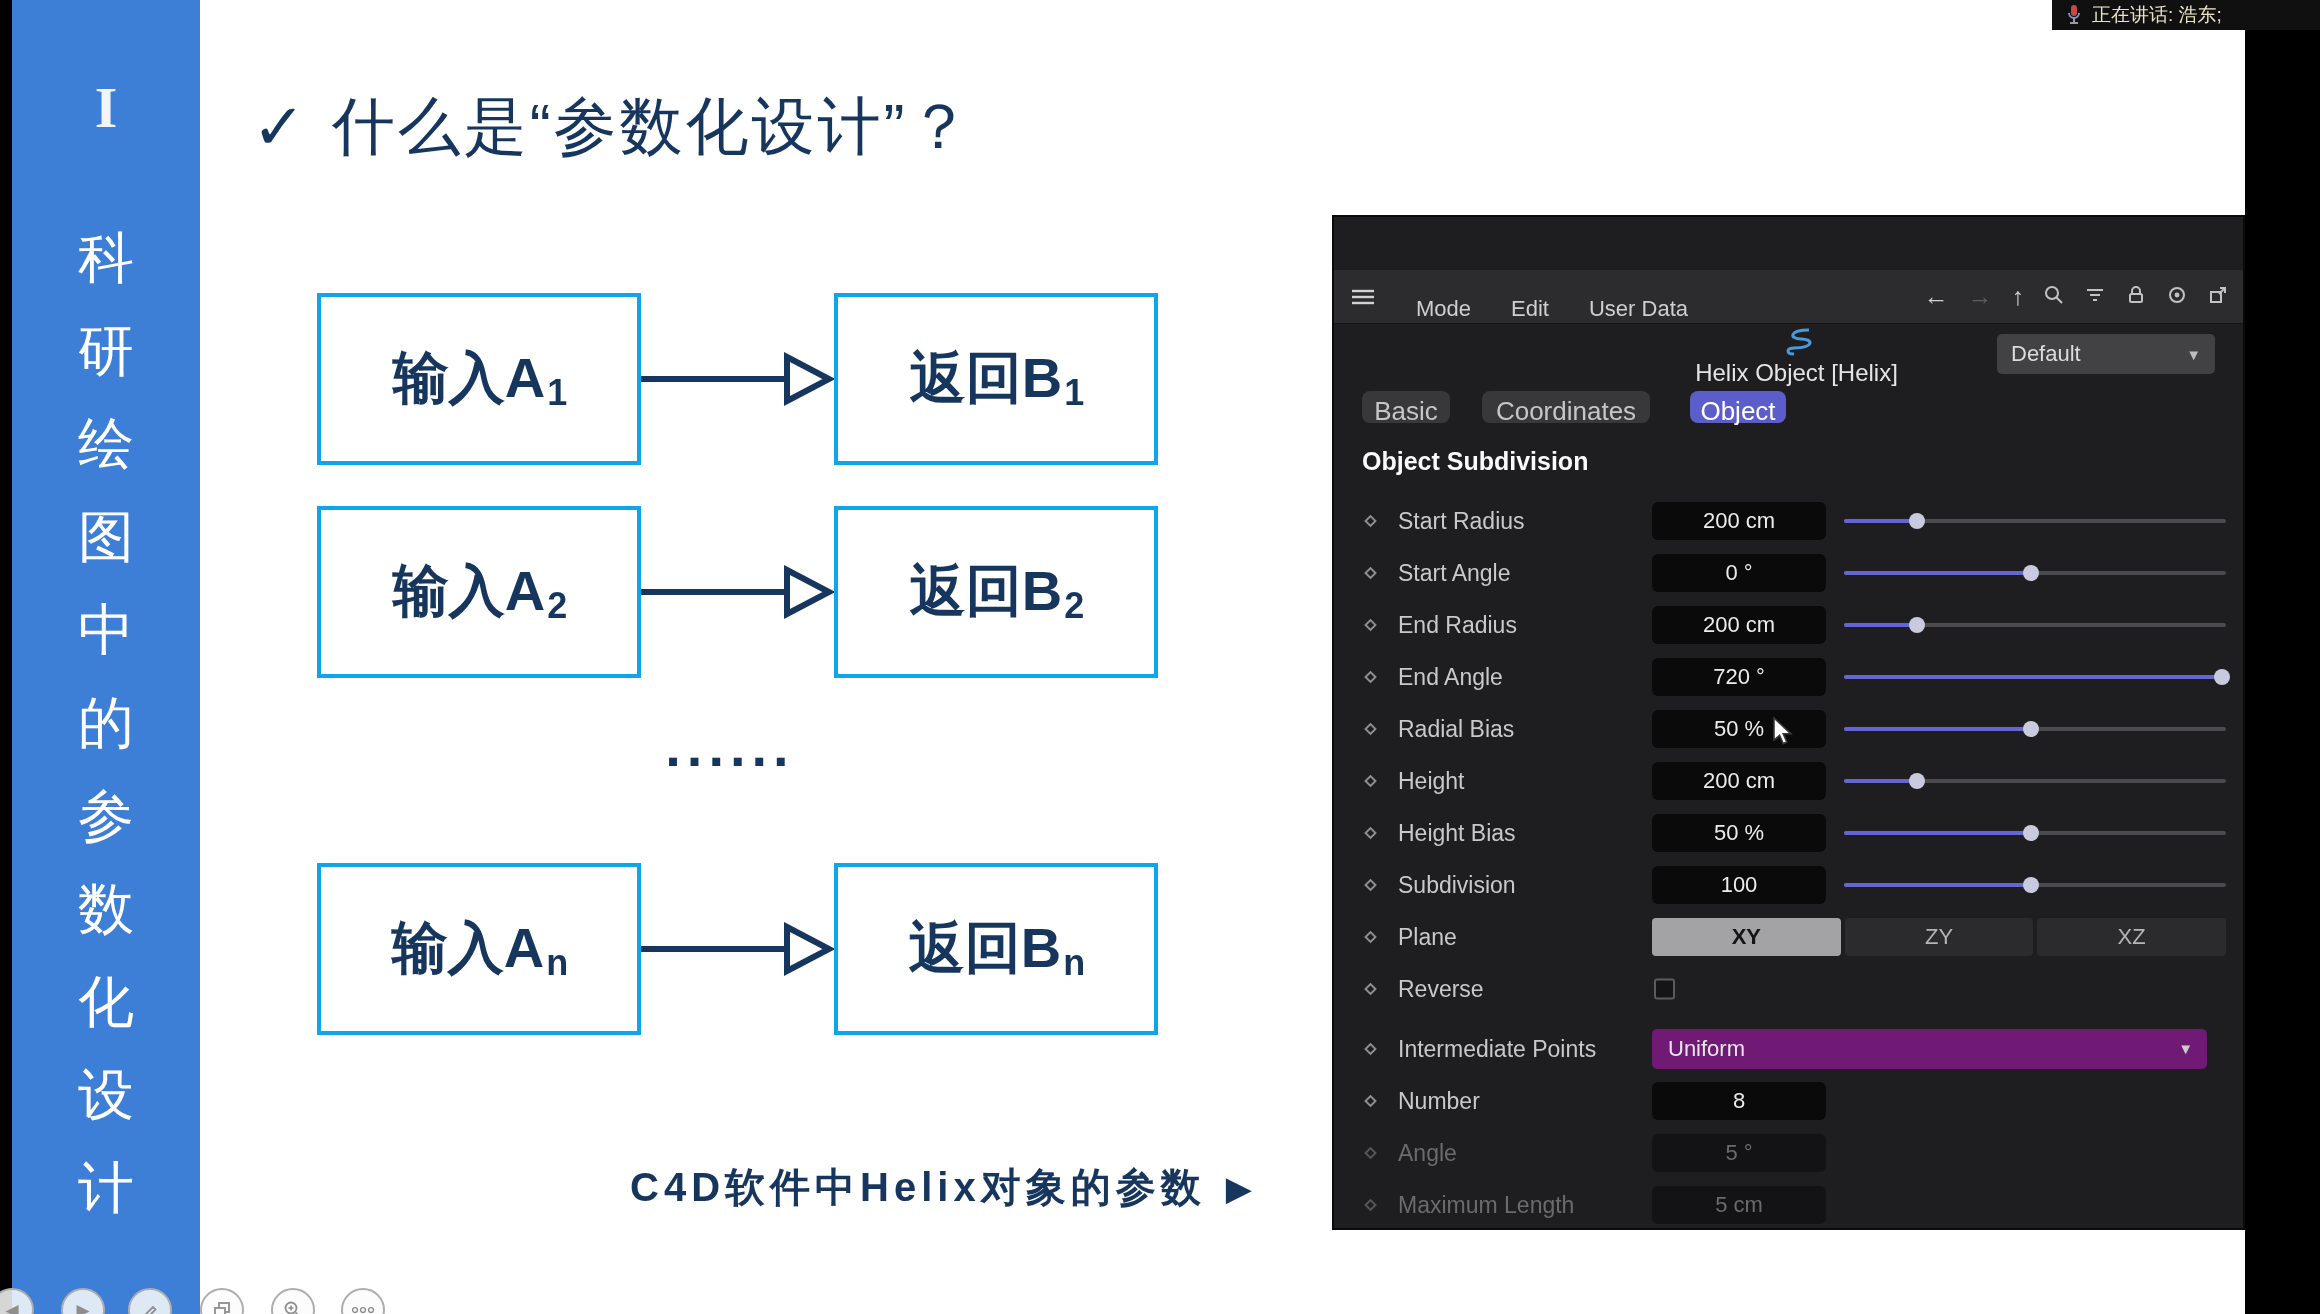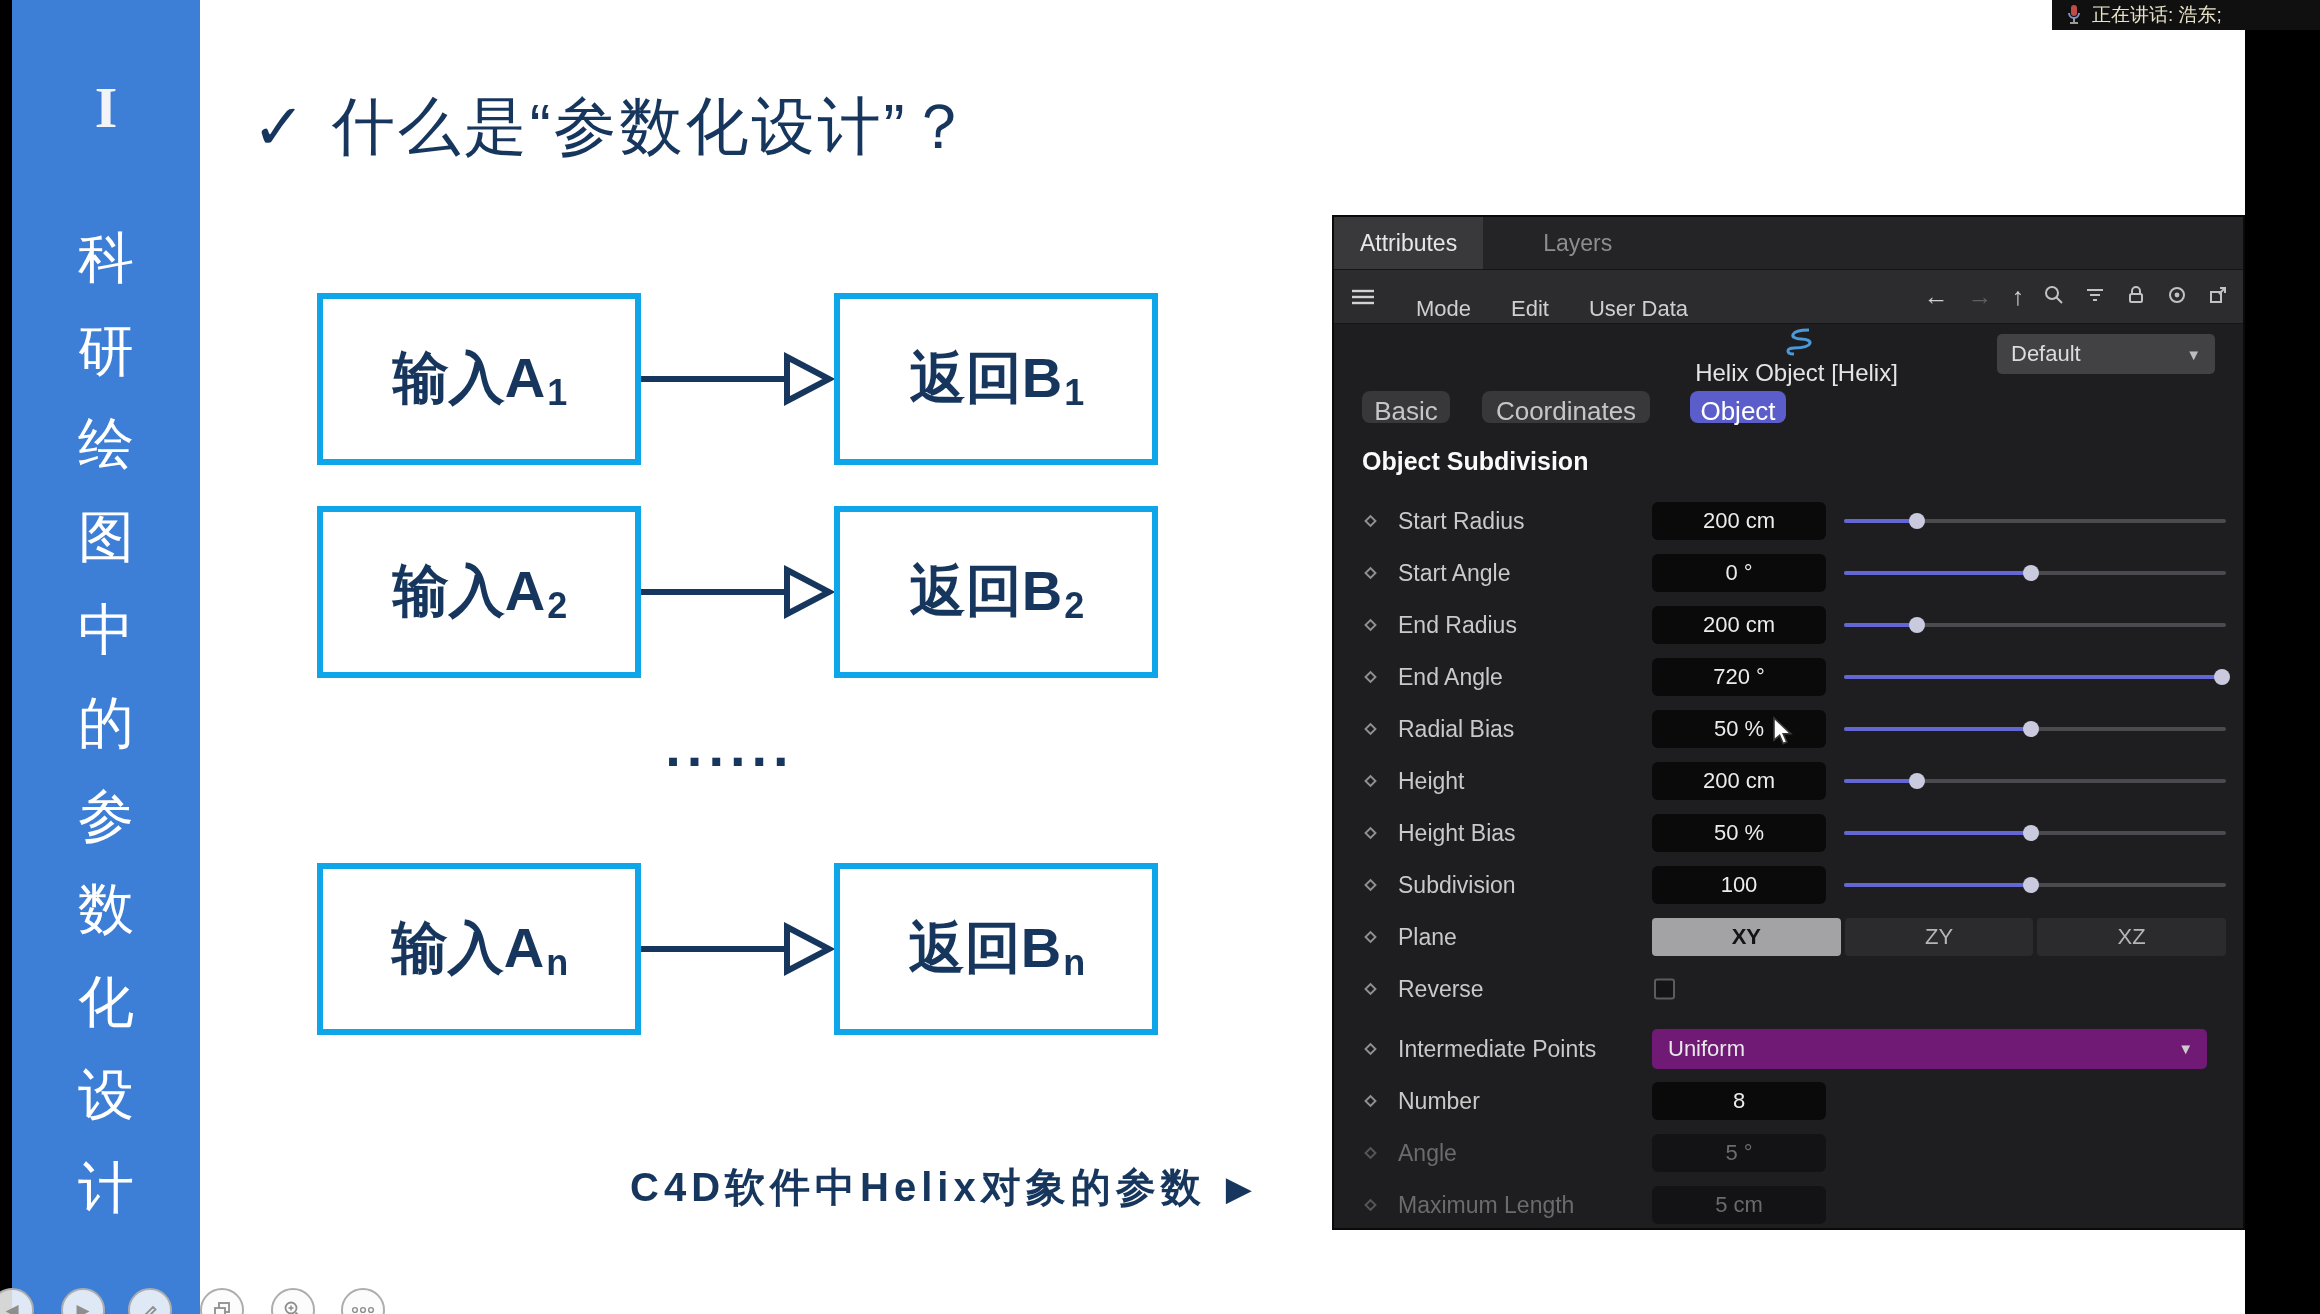--- a/index.html
+++ b/index.html
@@ -16,21 +16,21 @@
   .vchars{position:absolute;left:0;top:228px;width:188px;display:flex;flex-direction:column;align-items:center;}
   .vchar{height:60px;line-height:60px;margin-bottom:33px;font-size:56px;color:#ffffff;
     font-family:"Liberation Serif","DejaVu Serif",serif;}
   .slide{position:absolute;left:200px;top:0;width:2045px;height:1314px;background:#ffffff;}
   
   .title-row{position:absolute;left:52px;top:84px;display:flex;align-items:center;gap:26px;color:#17365d;}
   .title-check{font-size:64px;font-weight:bold;}
   .page-title{font-size:63px;font-weight:normal;letter-spacing:3px;}
   
   .flow-row{position:absolute;left:0;width:100%;height:172px;}
-  .io-box{position:absolute;top:0;width:324px;height:172px;border:6px solid #0ea5e9;box-sizing:border-box;
+  .io-box{position:absolute;top:0;width:324px;height:172px;border:4px solid #0ea5e9;box-sizing:border-box;
     display:flex;align-items:center;justify-content:center;color:#17365d;font-size:56px;font-weight:bold;background:#fff;}
   .box-in{left:117px;}
   .box-out{left:634px;}
   .io-sub{font-size:36px;font-weight:bold;position:relative;top:14px;left:2px;}
   .flow-arrow{position:absolute;left:441px;top:56px;}
   .ellipsis{position:absolute;left:400px;top:714px;width:260px;text-align:center;color:#17365d;
     font-size:56px;font-weight:bold;letter-spacing:6px;}
   .caption-row{position:absolute;left:430px;top:1160px;display:flex;align-items:center;gap:20px;color:#17365d;}
   .caption-text{font-size:40px;font-weight:bold;letter-spacing:5px;}
   .caption-play{font-size:34px;}
@@ -182,24 +182,20 @@
     <rect x="5" y="1" width="6" height="11" rx="3" fill="#c04a46"></rect>
     <path d="M3 9 a5 5 0 0 0 10 0" stroke="#7f8fd0" stroke-width="2" fill="none"></path>
     <line x1="8" y1="14" x2="8" y2="18" stroke="#9a9a9a" stroke-width="2"></line>
     <line x1="4" y1="19" x2="12" y2="19" stroke="#9a9a9a" stroke-width="2"></line>
   </svg>
   <span>正在讲话: 浩东;</span>
 </div>
 
 <div class="panel">
 
-  <div class="ptabbar">
-    <div class="ptab active">Attributes</div>
-    <div class="ptab">Layers</div>
-  </div>
 
   <div class="pmenubar">
     <span class="hamburger">
       <svg width="26" height="22" viewBox="0 0 26 22">
         <line x1="2" y1="5" x2="24" y2="5" stroke="#d2d2d2" stroke-width="2.4"></line>
         <line x1="2" y1="11" x2="24" y2="11" stroke="#d2d2d2" stroke-width="2.4"></line>
         <line x1="2" y1="17" x2="24" y2="17" stroke="#d2d2d2" stroke-width="2.4"></line>
       </svg>
     </span>
     <span class="pmenu-item">Mode</span>

